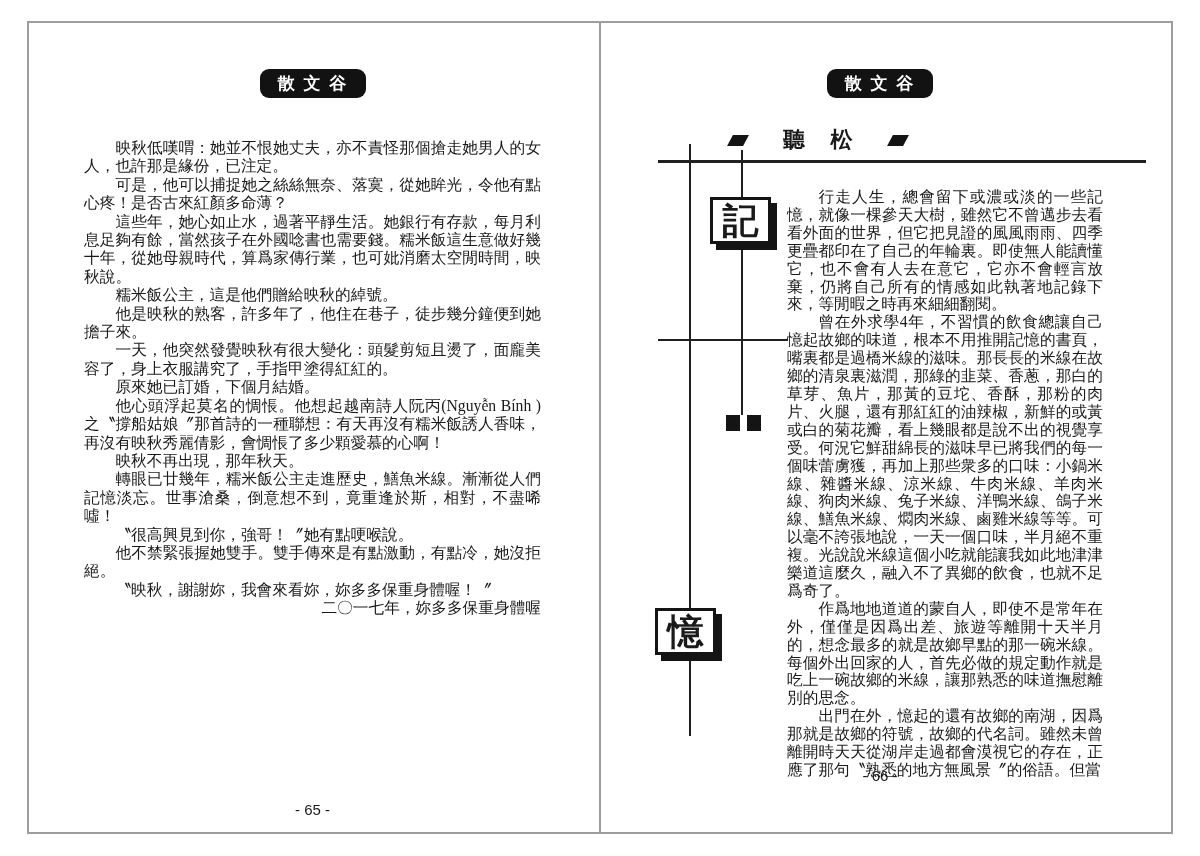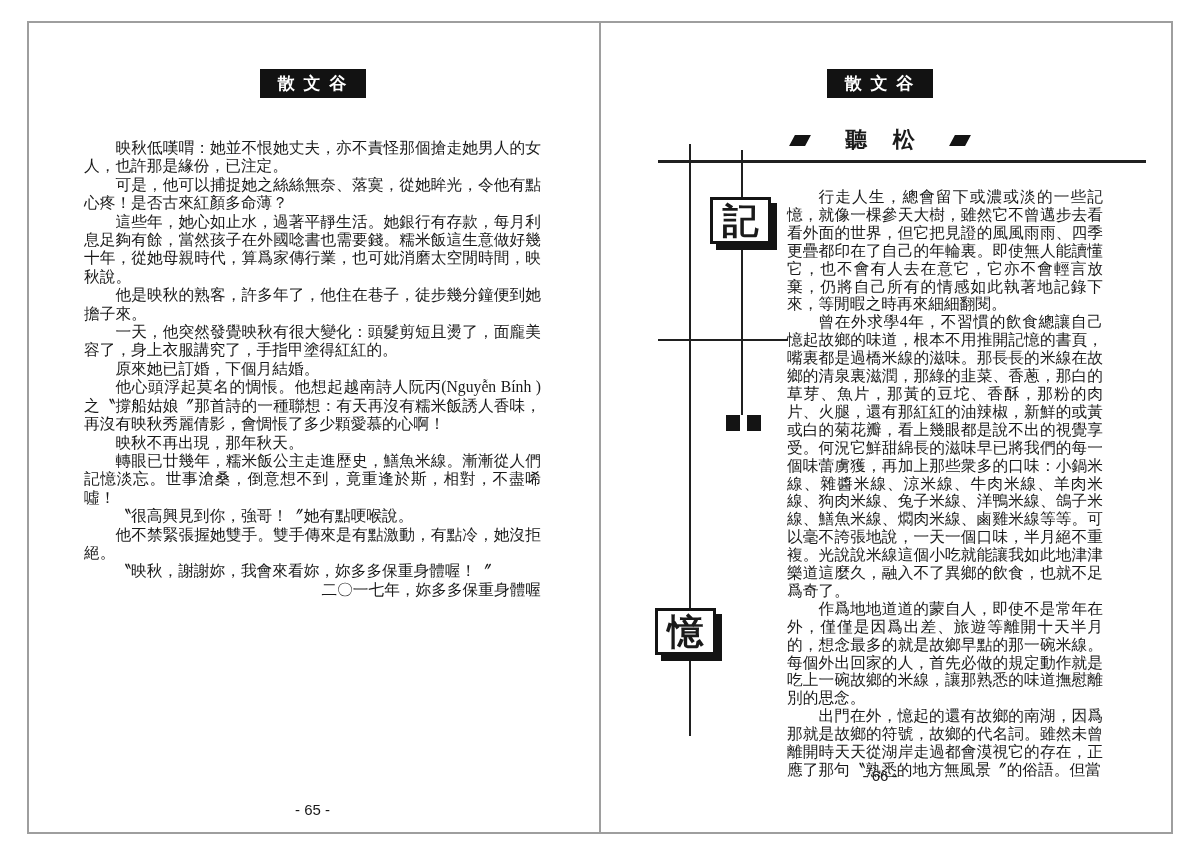--- a/index.html
+++ b/index.html
@@ -10,41 +10,41 @@
 
   
   .frame { position:absolute; left:27px; top:21px; width:1146px; height:813px;
            border:2px solid #9e9e9e; }
   .divider { position:absolute; left:599px; top:21px; width:2px; height:813px; background:#9e9e9e; }
 
   
   .header-box { position:absolute; top:69px; width:106px; height:29px; background:#121212;
                 color:#fff; display:flex; align-items:center; justify-content:center;
                 font-family:"Liberation Sans","DejaVu Sans",sans-serif;
-                font-weight:bold; font-size:17px; letter-spacing:2px; }
+                font-weight:bold; font-size:17px; letter-spacing:2px;border-radius:9px; }
   .header-left  { left:260px; }
   .header-right { left:827px; }
 
   
   .body-col p.para { margin:0; text-indent:2em; text-align:justify; word-break:break-all; }
   .body-left  { position:absolute; left:84px;  top:139px; width:457px;
                 font-size:15.7px; line-height:18.4px; }
   .body-right { position:absolute; left:787px; top:188px; width:316px;
                 font-size:15.7px; line-height:17.9px; }
   .date-line { margin:0; text-align:right; font-size:15.7px; line-height:18.4px; }
 
   
   .page-num { position:absolute; text-align:center;
               font-family:"Liberation Sans","DejaVu Sans",sans-serif; font-size:15px; }
   .pnum-left  { left:84px;  top:766px; width:457px;margin-top:35px; }
   .pnum-right { left:658px; top:767px; width:444px; }
 
   
   .title-row { position:absolute; left:730px; top:126px; width:300px; height:28px;
-               display:flex; align-items:center; justify-content:center; gap:27px; }
+               display:flex; align-items:center; gap:27px; }
   .title-text { font-weight:bold; font-size:22px; letter-spacing:10px; padding-left:10px; }
   .pmark { width:16px; height:11px; background:#141414; transform:skewX(-28deg); }
 
   
   .rule-long  { position:absolute; left:658px; top:160px; width:488px; height:3px; background:#202020; }
   .rule-short { position:absolute; left:658px; top:339px; width:130px; height:2px; background:#202020; }
   .vline-a { position:absolute; left:689px; top:144px; width:2px; height:592px; background:#202020; }
   .vline-b { position:absolute; left:741px; top:150px; width:2px; height:265px; background:#202020; }
 
   
@@ -72,20 +72,21 @@
   <div>
     <div class="header-box header-left">
       <span>散 文 谷</span>
     </div>
 
     <div class="body-left body-col">
       <div>
           <p class="para">映秋低嘆喟：她並不恨她丈夫，亦不責怪那個搶走她男人的女人，也許那是緣份，已注定。</p>
           <p class="para">可是，他可以捕捉她之絲絲無奈、落寞，從她眸光，令他有點心疼！是否古來紅顏多命薄？</p>
           <p class="para">這些年，她心如止水，過著平靜生活。她銀行有存款，每月利息足夠有餘，當然孩子在外國唸書也需要錢。糯米飯這生意做好幾十年，從她母親時代，算爲家傳行業，也可妣消磨太空閒時間，映秋說。</p>
+          <p class="para">糯米飯公主，這是他們贈給映秋的綽號。</p>
           <p class="para">他是映秋的熟客，許多年了，他住在巷子，徒步幾分鐘便到她擔子來。</p>
           <p class="para">一天，他突然發覺映秋有很大變化：頭髮剪短且燙了，面龐美容了，身上衣服講究了，手指甲塗得紅紅的。</p>
           <p class="para">原來她已訂婚，下個月結婚。</p>
           <p class="para">他心頭浮起莫名的惆悵。他想起越南詩人阮丙(Nguyễn Bính )之〝撐船姑娘〞那首詩的一種聯想：有天再沒有糯米飯誘人香味，再沒有映秋秀麗倩影，會惆悵了多少顆愛慕的心啊！</p>
           <p class="para">映秋不再出現，那年秋天。</p>
           <p class="para">轉眼已廿幾年，糯米飯公主走進歷史，鱔魚米線。漸漸從人們記憶淡忘。世事滄桑，倒意想不到，竟重逢於斯，相對，不盡唏噓！</p>
           <p class="para">〝很高興見到你，強哥！〞她有點哽喉說。</p>
           <p class="para">他不禁緊張握她雙手。雙手傳來是有點激動，有點冷，她沒拒絕。</p>
           <p class="para">〝映秋，謝謝妳，我會來看妳，妳多多保重身體喔！〞</p>
         </div>

